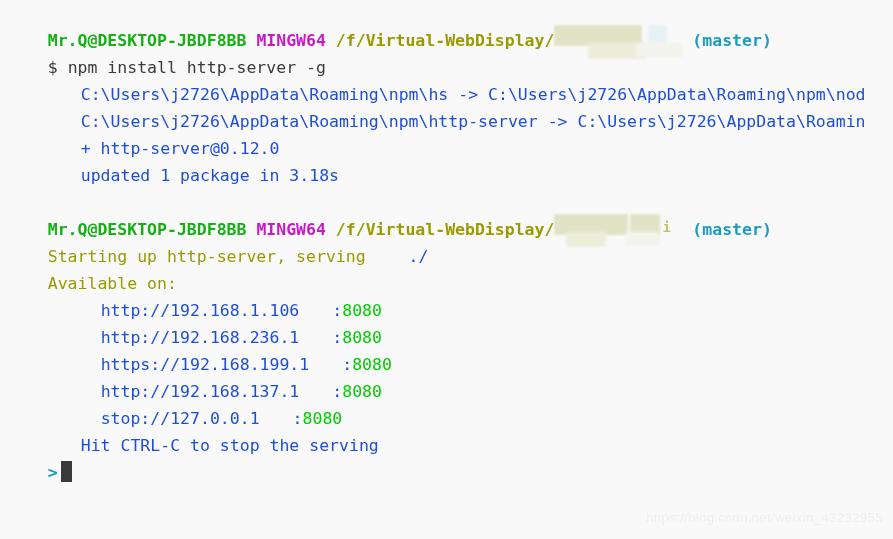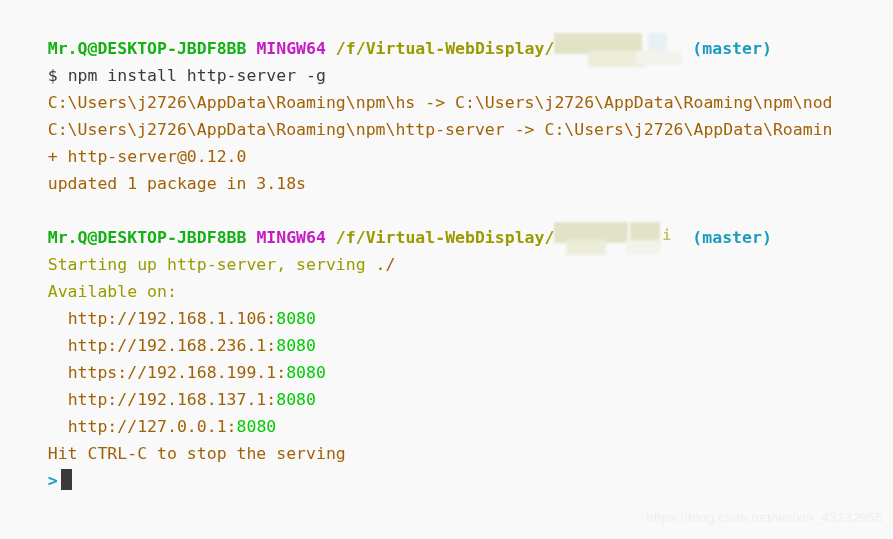--- a/index.html
+++ b/index.html
@@ -12,40 +12,40 @@
     position: relative;
     width: 893px;
     height: 539px;
     background: #f9f9fa;
     overflow: hidden;
     font-family: "DejaVu Sans Mono", "Liberation Mono", monospace;
     font-size: 16.5px;
     line-height: 27px;
     letter-spacing: 0px;
     box-sizing: border-box;
-    padding: 8px 0 0 8px;
+    padding: 0 0 0 8px;
   }
 
   .line {
     white-space: pre;
     height: 27px;
     line-height: 27px;
     overflow: visible;
   }
 
   .line.blank {
     height: 27px;
   }
 
   
   .c-green   { color: #14b014; font-weight: bold; }
   .c-magenta { color: #c51cc5; font-weight: bold; }
   .c-olive   { color: #9a9a00; font-weight: bold; }
   .c-cyan    { color: #1a9cc0; font-weight: bold; }
-  .c-cyan-n  { color: #a16207; }
+  .c-cyan-n  { color: #1d4ed8; margin-left: 33px; }
   .c-bgreen  { color: #00cc00; font-weight: normal; }
   .c-default { color: #3a3a3a; }
   .c-yellow  { color: #9a9a00; }
 
   
   .redact {
     display: inline-block;
     vertical-align: middle;
     position: relative;
     height: 22px;
@@ -156,21 +156,21 @@
 
   <div class="line">
     <span class="c-default">  </span><span class="c-cyan-n">https://192.168.199.1</span><span class="c-cyan-n">:</span><span class="c-bgreen">8080</span>
   </div>
 
   <div class="line">
     <span class="c-default">  </span><span class="c-cyan-n">http://192.168.137.1</span><span class="c-cyan-n">:</span><span class="c-bgreen">8080</span>
   </div>
 
   <div class="line">
-    <span class="c-default">  </span><span class="c-cyan-n">http://127.0.0.1</span><span class="c-cyan-n">:</span><span class="c-bgreen">8080</span>
+    <span class="c-default">  </span><span class="c-cyan-n">stop://127.0.0.1</span><span class="c-cyan-n">:</span><span class="c-bgreen">8080</span>
   </div>
 
   <div class="line">
     <span class="c-cyan-n">Hit CTRL-C to stop the serving</span>
   </div>
 
   <div class="line">
     <span class="c-cyan">&gt;</span><span class="cursor"></span>
   </div>
 

